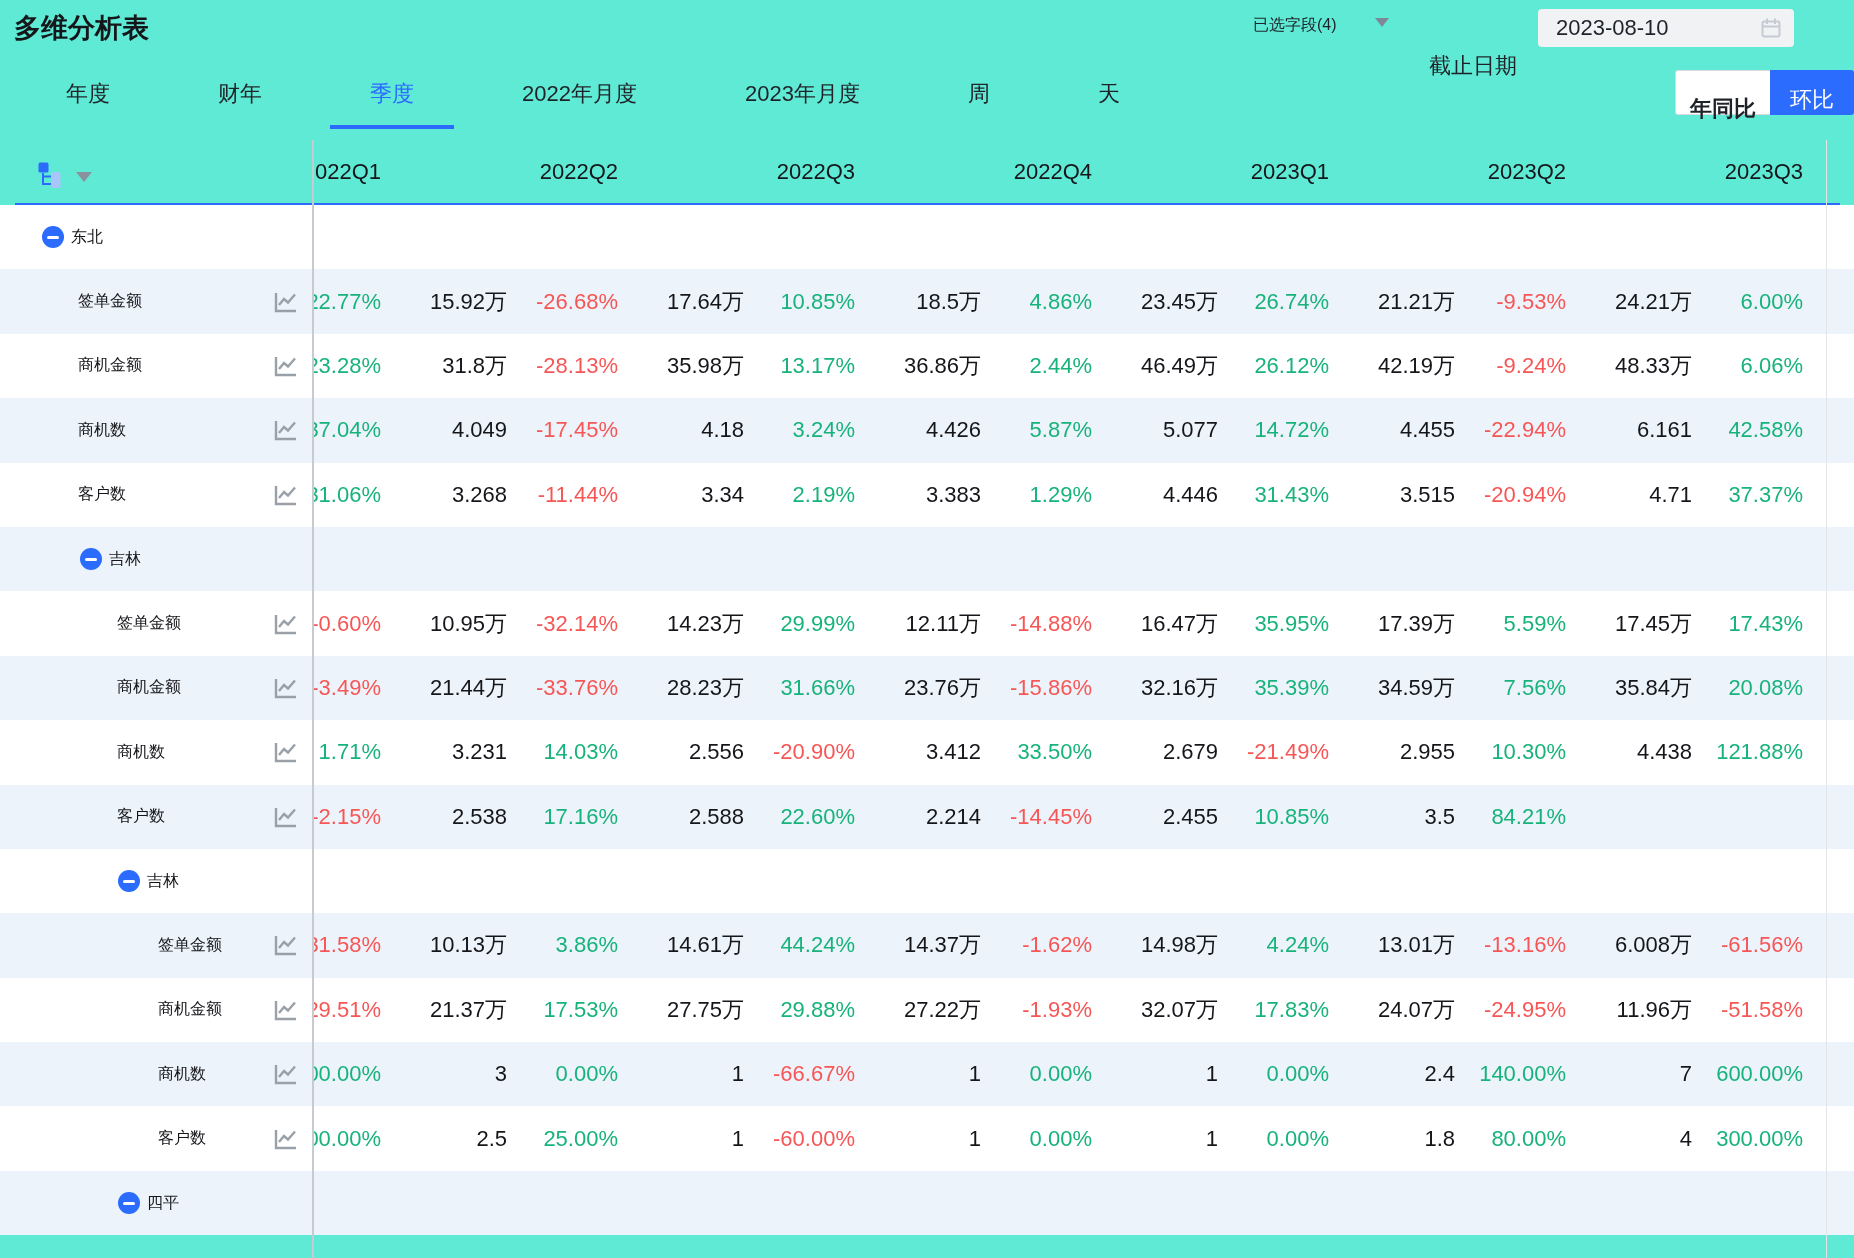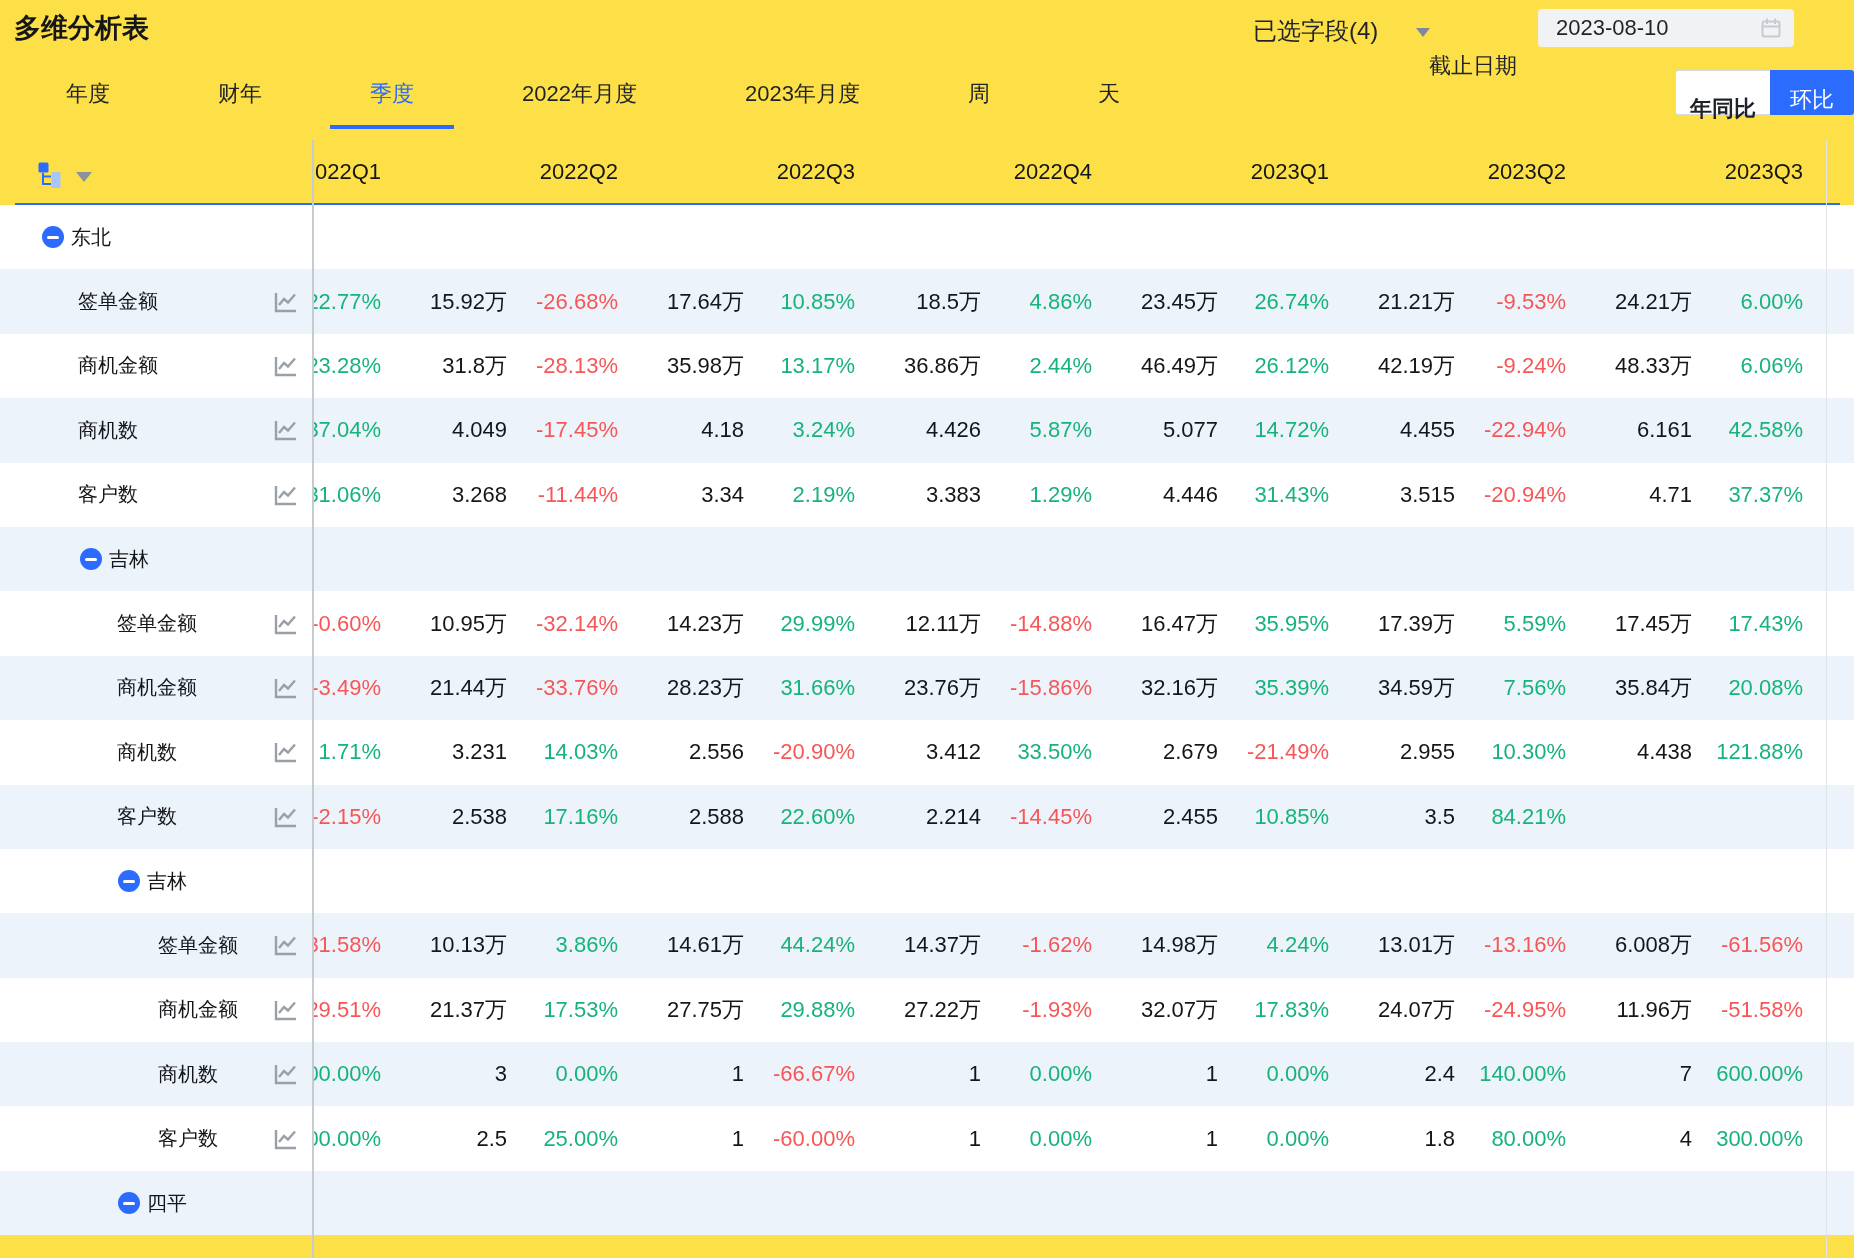--- a/index.html
+++ b/index.html
@@ -1,21 +1,21 @@
 <!DOCTYPE html>
 <html><head>
 <meta charset="utf-8">
 <style>
   html,body{margin:0;padding:0;background:#fff;}
   .app{position:relative;width:1854px;height:1258px;overflow:hidden;
-       font-family:"Liberation Sans","DejaVu Sans",sans-serif;color:#15161a;background:#fde047;}
+       font-family:"Liberation Sans","DejaVu Sans",sans-serif;color:#15161a;background:#5eead4;}
 
   
   .page-title{position:absolute;left:14px;top:10px;font-size:27px;font-weight:bold;color:#15161a;}
-  .fields-dd{position:absolute;left:1253px;top:15px;font-size:24px;color:#1f2329;cursor:pointer;display:flex;align-items:center;gap:28px;}
+  .fields-dd{position:absolute;left:1253px;top:15px;font-size:16px;color:#1f2329;cursor:pointer;display:flex;gap:28px;}
   .caret-sm{display:inline-block;width:0;height:0;border-left:7px solid transparent;border-right:7px solid transparent;
             border-top:9px solid #7e8899;margin-left:10px;margin-top:3px;}
   .deadline-label{position:absolute;left:1429px;top:15px;font-size:22px;color:#1f2329;margin-top:36px;}
   .date-input{position:absolute;left:1538px;top:9px;width:256px;height:38px;background:#f1f2f4;border-radius:4px;
               display:flex;align-items:center;font-size:22px;color:#1f2329;}
   .date-input .dval{padding-left:18px;flex:1;}
   .date-input svg{margin-right:12px;}
 
   
   .tabs{position:absolute;left:26px;top:62px;height:66px;display:flex;list-style:none;margin:0;padding:0;gap:24px;}
@@ -32,21 +32,21 @@
   .tree-caret{position:absolute;left:76px;top:44px;width:0;height:0;border-left:8px solid transparent;border-right:8px solid transparent;border-top:10px solid #8b929e;cursor:pointer;}
   .hscroll{position:absolute;left:313px;top:0;right:0;bottom:0;overflow:hidden;}
   .hinner{width:1659px;margin-left:-169px;display:flex;height:100%;}
   .hcol{width:237px;flex:none;display:flex;align-items:center;justify-content:flex-end;font-size:22px;color:#15161a;padding-top:12px;box-sizing:border-box;}
   .blue-line{position:absolute;left:15px;top:203px;width:1825px;height:2px;background:#2b6cff;}
 
   
   .tbody{position:absolute;left:0;top:205px;right:0;bottom:0;overflow:hidden;}
   .row{display:flex;height:64.4px;background:#fff;}
   .row.stripe{background:#edf3fa;}
-  .row-left{width:313px;flex:none;position:relative;display:flex;align-items:center;box-sizing:border-box;font-size:20px;}
+  .row-left{width:313px;flex:none;position:relative;display:flex;align-items:center;box-sizing:border-box;font-size:16px;}
   .row-scroll{flex:1;overflow:hidden;}
   .rinner{width:1659px;margin-left:-169px;display:flex;height:100%;}
   .qcol{width:237px;flex:none;display:flex;align-items:center;height:100%;}
   .val{flex:1;text-align:right;font-size:22px;color:#15161a;white-space:nowrap;}
   .pct{width:111px;flex:none;text-align:right;font-size:22px;white-space:nowrap;}
   .up{color:#17b37b;} .down{color:#f75656;}
   .minus-circle{width:22px;height:22px;border-radius:50%;background:#2b6cff;flex:none;position:relative;cursor:pointer;}
   .minus-circle::after{content:"";position:absolute;left:5px;top:9.5px;width:12px;height:3px;border-radius:2px;background:#fff;}
   .grp-label{margin-left:7px;}
   .trend{position:absolute;right:15px;top:50%;margin-top:-12px;cursor:pointer;}

